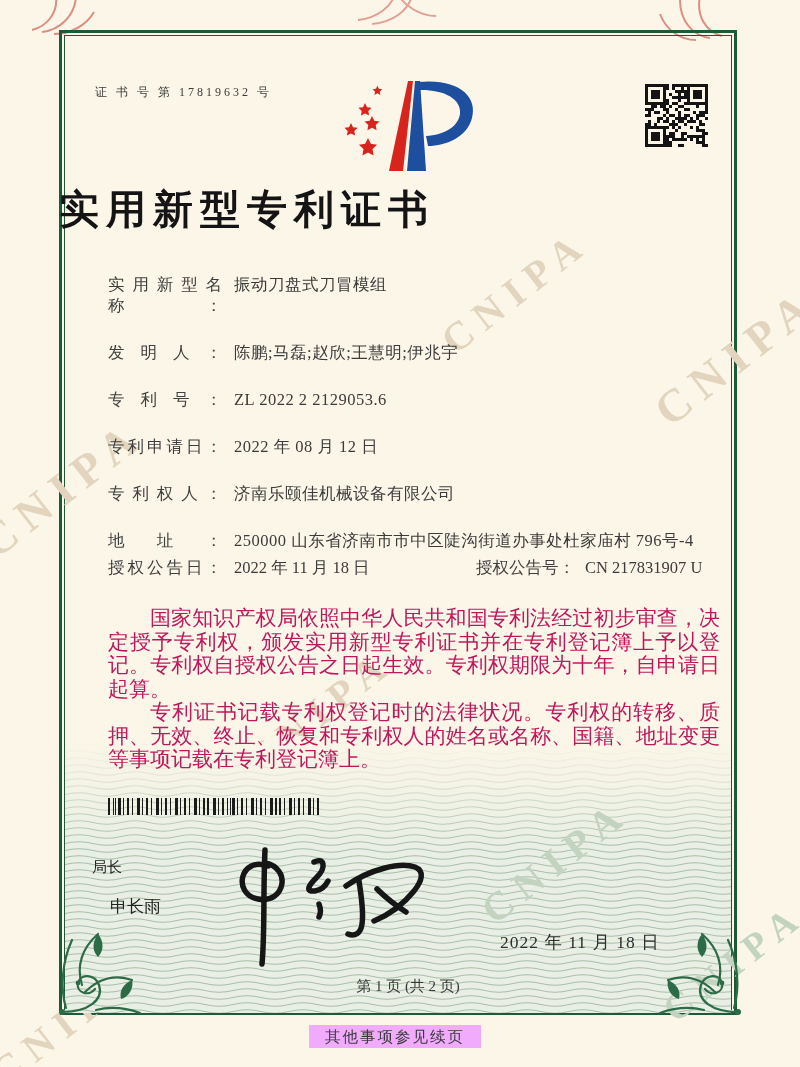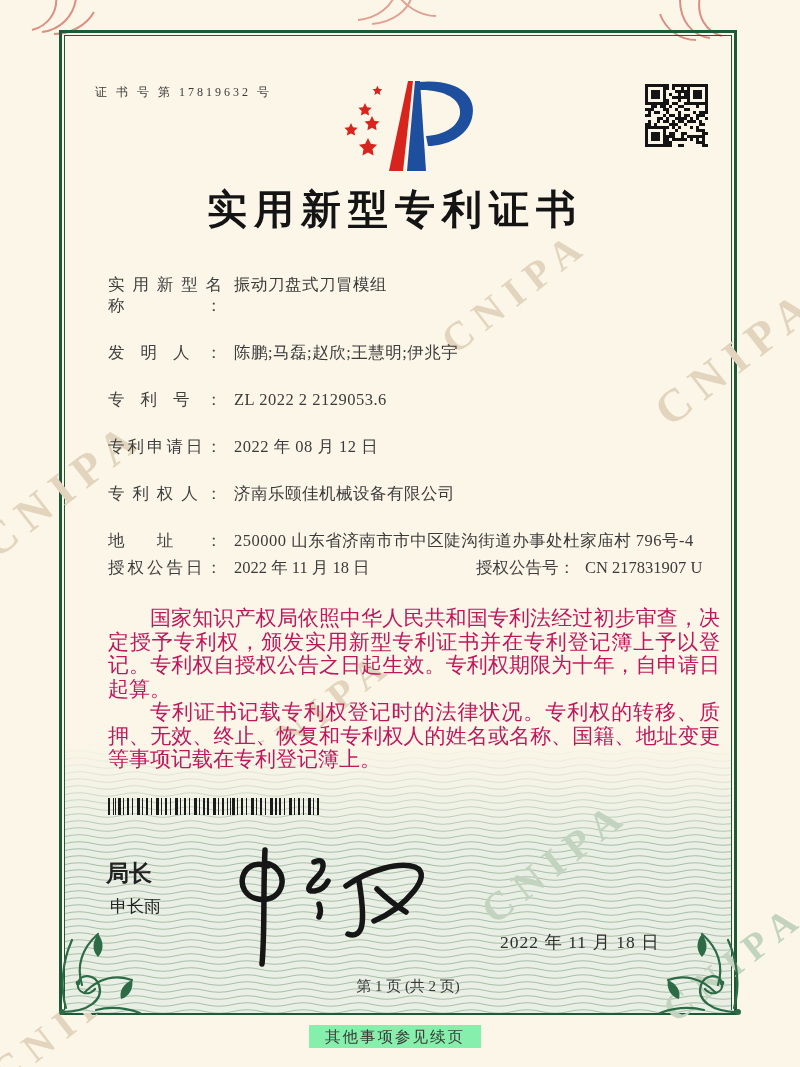--- a/index.html
+++ b/index.html
@@ -24,45 +24,45 @@
   .wm.tan{color:#e3d5bd;}
   .wm.green{color:#c2d3bf;}
   
   .orn{position:absolute; z-index:0;}
   .flourish{position:absolute; z-index:3;}
   
   .z{position:absolute; z-index:2;}
   .cert-no{left:95px; top:84px; font-size:12px; letter-spacing:3px; color:#3a3a3a;}
   .logo{left:336px; top:76px;}
   .qr{left:645px; top:84px; width:63px; height:63px;}
-  .title{left:59px; top:182px; width:672px; text-align:center;
+  .title{left:59px; top:182px; width:672px; text-align:left;
     font-size:40px; font-weight:700; letter-spacing:7px; color:#141414;}
   .fields{left:108px; top:274px; width:614px; font-size:16.5px; line-height:21px;}
   .row{display:flex; margin-bottom:26px;}
   .row.tight{margin-bottom:6px;}
   .row .label{flex:none; width:114px; text-align:justify; text-align-last:justify;
     color:#3f3f3f;}
   .row .value{flex:1; padding-left:12px; letter-spacing:.5px;}
   .row .value2-label{flex:none; margin-left:34px; color:#3f3f3f;}
   .row .value2{flex:none; padding-left:10px;text-align:center;}
   .row .value1{flex:none; width:208px; padding-left:12px;}
   .paras{left:108px; top:607px; width:612px; font-size:21px; line-height:23.5px;
     text-align:justify; color:#be185d;}
   .paras p{margin:0; text-indent:2em;}
   .barcode{left:108px; top:798px; width:212px; height:17px;
     background-image:
       repeating-linear-gradient(90deg,#1b1b1b 0 2px,rgba(0,0,0,0) 2px 5px,#1b1b1b 5px 6px,rgba(0,0,0,0) 6px 10px,#1b1b1b 10px 13px,rgba(0,0,0,0) 13px 15px,#1b1b1b 15px 16px,rgba(0,0,0,0) 16px 19px),
       repeating-linear-gradient(90deg,rgba(0,0,0,0) 0 7px,#1b1b1b 7px 8px,rgba(0,0,0,0) 8px 23px);}
-  .director-title{left:106px; top:858px; font-size:23px; font-family:"Liberation Sans",sans-serif; color:#222;font-weight:bold;}
+  .director-title{left:92px; top:858px; font-size:15px; font-family:"Liberation Sans",sans-serif; color:#222;}
   .director-name{left:110px; top:895px; font-size:17px; font-family:"Liberation Sans",sans-serif; color:#222;}
   .signature{left:218px; top:832px;}
   .issue-date{left:500px; top:930px; font-size:17.5px; color:#2e2e2e; letter-spacing:1px;}
   .page-indicator{left:72px; top:977px; width:672px; text-align:center; font-size:15px; color:#3a3a3a;}
   .continuation{left:59px; top:1027px; width:672px; text-align:center; font-size:15.5px; color:#3a3a3a;}
-  .continuation span{background:#86efac; padding:3px 16px; letter-spacing:2px;}
+  .continuation span{background:#f0abfc; padding:3px 16px; letter-spacing:2px;}
 </style>
 </head>
 <body>
 
 <div class="page">
 
   <svg class="orn" style="left:28px;top:-6px" width="74" height="42" viewBox="0 0 74 42">
     <g stroke="#c43a2e" fill="none" stroke-width="2" opacity="0.55">
       <path d="M4 36 C 20 32, 30 18, 28 2"></path>
       <path d="M14 38 C 32 36, 46 22, 48 4"></path>

